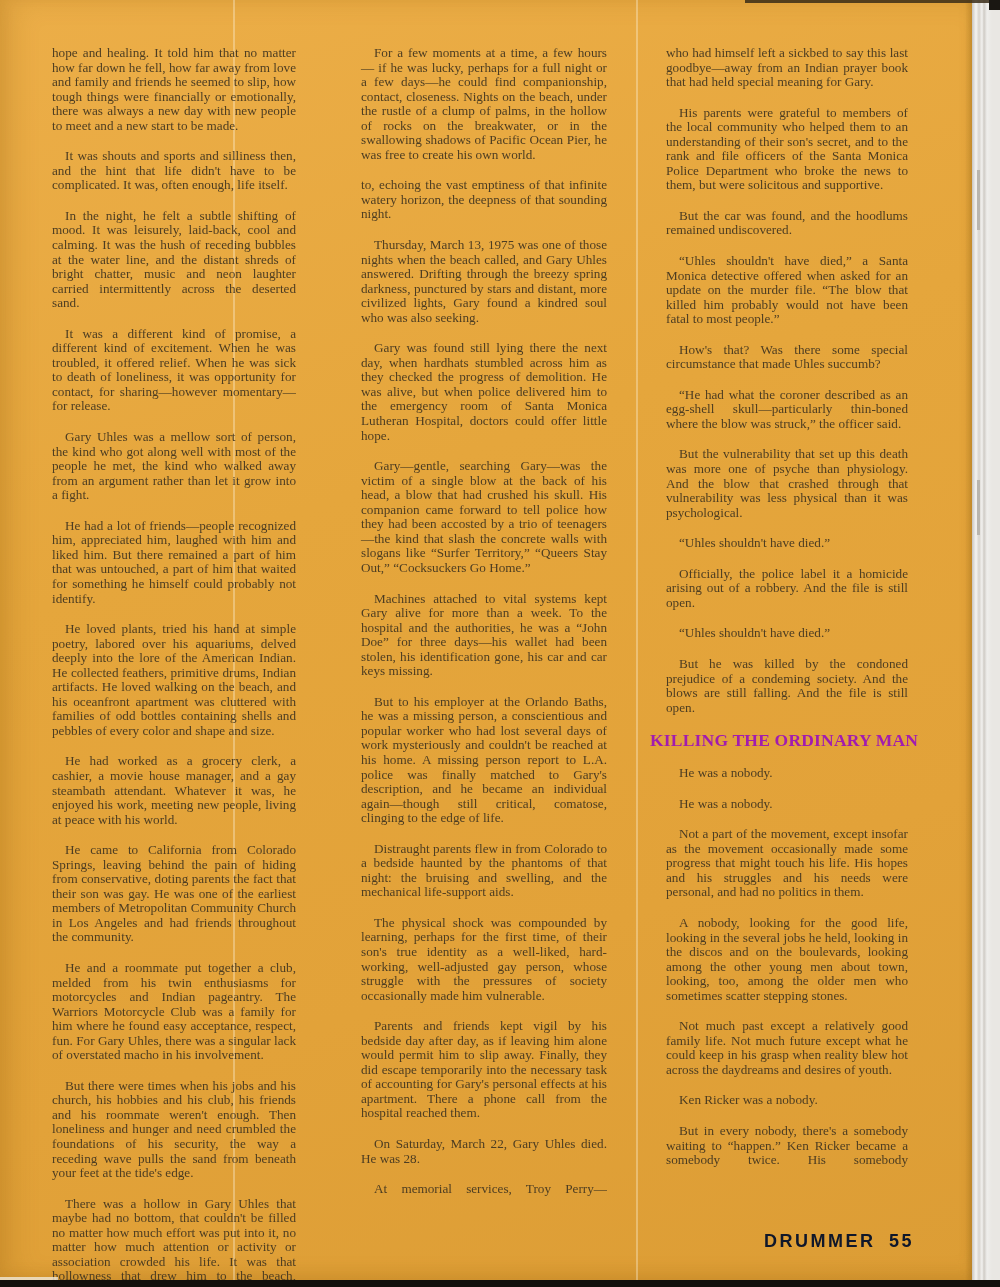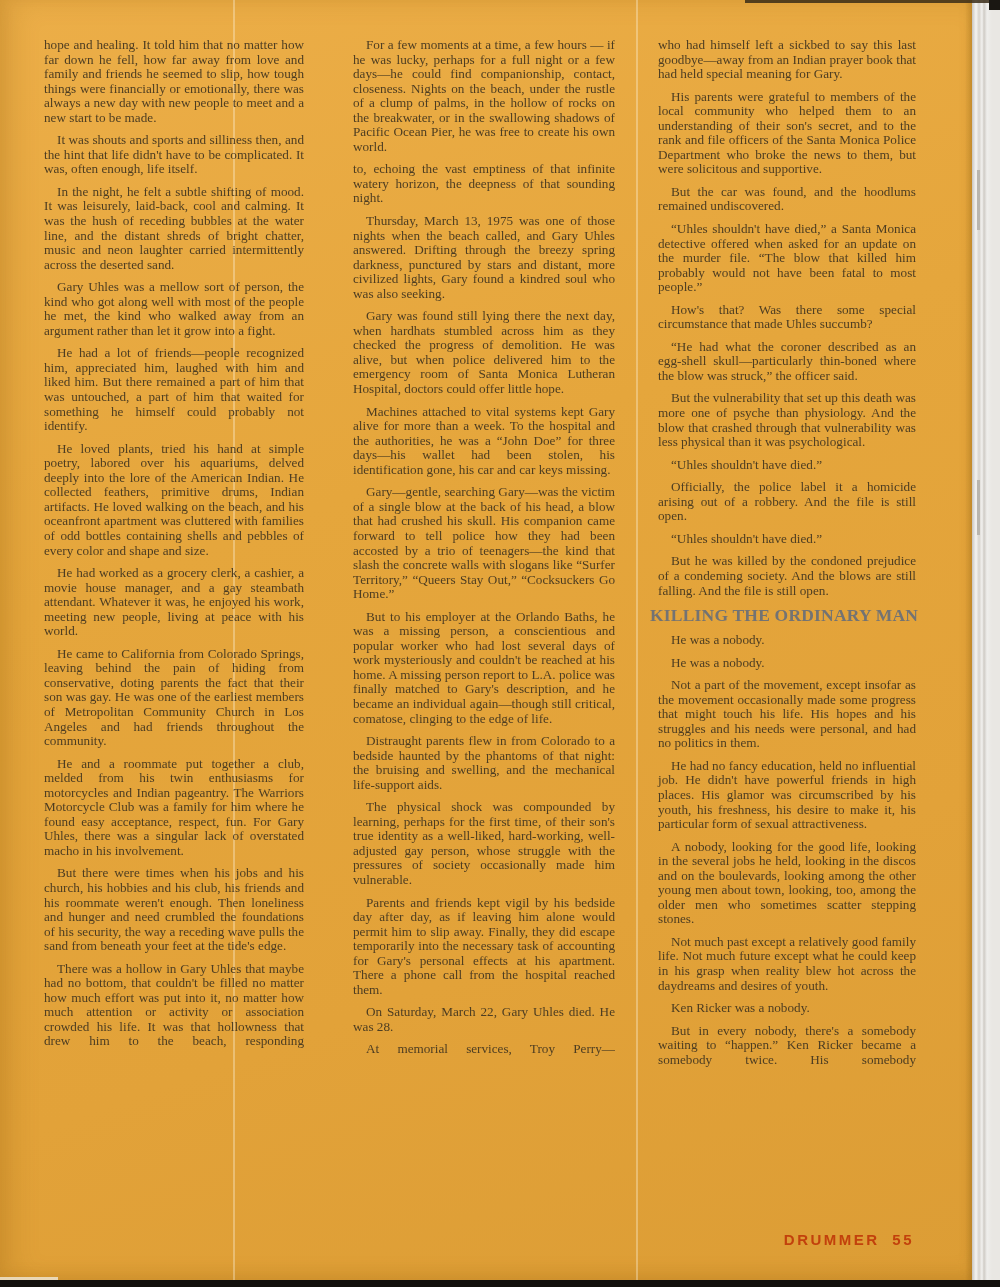--- a/index.html
+++ b/index.html
@@ -35,66 +35,67 @@
   
   .col{
     position:absolute;top:30px;
     color:#4d3d22;
     font-size:13.2px;line-height:14.55px;
     text-align:justify;
   }
   .col-1{left:36px;width:276px;}
   .col-2{left:345px;width:278px;}
   .col-3{left:650px;width:274px;}
-  .para{margin:8px;text-indent:13px;}
+  .para{margin:16px;text-indent:13px;}
   .para.no-indent{text-indent:0;}
   .para.space-before{margin-top:8px;}
   .para.justify-last{text-align-last:justify;}
   h2.section-heading{
     margin:5px 0 2px 0;
     font-size:17.5px;line-height:19px;
-    font-weight:bold;color:#737373;
+    font-weight:bold;color:#a21caf;
     text-align:left;text-indent:0;letter-spacing:.2px;
   }
   .footer{
     position:absolute;top:1231px;right:86px;
     font-family:"Liberation Sans","DejaVu Sans",sans-serif;
-    font-weight:bold;font-size:15px;color:#c2410c;
+    font-weight:bold;font-size:18px;color:#0f172a;
     letter-spacing:2.5px;word-spacing:6px;
   }
 </style>
 </head>
 <body>
 
 <div class="page">
   <div class="crease c1"></div>
   <div class="crease c2"></div>
   <div class="edge-shade"></div>
 </div>
 
 <div class="col col-1">
     <p class="para no-indent">hope and healing. It told him that no matter how far down he fell, how far away from love and family and friends he seemed to slip, how tough things were financially or emotionally, there was always a new day with new people to meet and a new start to be made.</p>
     <p class="para">It was shouts and sports and silliness then, and the hint that life didn't have to be complicated. It was, often enough, life itself.</p>
     <p class="para">In the night, he felt a subtle shifting of mood. It was leisurely, laid-back, cool and calming. It was the hush of receding bubbles at the water line, and the distant shreds of bright chatter, music and neon laughter carried intermittently across the deserted sand.</p>
+    <p class="para">It was a different kind of promise, a different kind of excitement. When he was troubled, it offered relief. When he was sick to death of loneliness, it was opportunity for contact, for sharing—however momentary—for release.</p>
     <p class="para">Gary Uhles was a mellow sort of person, the kind who got along well with most of the people he met, the kind who walked away from an argument rather than let it grow into a fight.</p>
     <p class="para">He had a lot of friends—people recognized him, appreciated him, laughed with him and liked him. But there remained a part of him that was untouched, a part of him that waited for something he himself could probably not identify.</p>
     <p class="para">He loved plants, tried his hand at simple poetry, labored over his aquariums, delved deeply into the lore of the American Indian. He collected feathers, primitive drums, Indian artifacts. He loved walking on the beach, and his oceanfront apartment was cluttered with families of odd bottles containing shells and pebbles of every color and shape and size.</p>
     <p class="para">He had worked as a grocery clerk, a cashier, a movie house manager, and a gay steambath attendant. Whatever it was, he enjoyed his work, meeting new people, living at peace with his world.</p>
     <p class="para">He came to California from Colorado Springs, leaving behind the pain of hiding from conservative, doting parents the fact that their son was gay. He was one of the earliest members of Metropolitan Community Church in Los Angeles and had friends throughout the community.</p>
     <p class="para">He and a roommate put together a club, melded from his twin enthusiasms for motorcycles and Indian pageantry. The Warriors Motorcycle Club was a family for him where he found easy acceptance, respect, fun. For Gary Uhles, there was a singular lack of overstated macho in his involvement.</p>
     <p class="para">But there were times when his jobs and his church, his hobbies and his club, his friends and his roommate weren't enough. Then loneliness and hunger and need crumbled the foundations of his security, the way a receding wave pulls the sand from beneath your feet at the tide's edge.</p>
     <p class="para space-before justify-last">There was a hollow in Gary Uhles that maybe had no bottom, that couldn't be filled no matter how much effort was put into it, no matter how much attention or activity or association crowded his life. It was that hollowness that drew him to the beach, responding</p>
   </div>
 <div class="col col-2">
     <p class="para">For a few moments at a time, a few hours — if he was lucky, perhaps for a full night or a few days—he could find companionship, contact, closeness. Nights on the beach, under the rustle of a clump of palms, in the hollow of rocks on the breakwater, or in the swallowing shadows of Pacific Ocean Pier, he was free to create his own world.</p>
     <p class="para no-indent">to, echoing the vast emptiness of that infinite watery horizon, the deepness of that sounding night.</p>
     <p class="para space-before">Thursday, March 13, 1975 was one of those nights when the beach called, and Gary Uhles answered. Drifting through the breezy spring darkness, punctured by stars and distant, more civilized lights, Gary found a kindred soul who was also seeking.</p>
     <p class="para">Gary was found still lying there the next day, when hardhats stumbled across him as they checked the progress of demolition. He was alive, but when police delivered him to the emergency room of Santa Monica Lutheran Hospital, doctors could offer little hope.</p>
+    <p class="para">Gary—gentle, searching Gary—was the victim of a single blow at the back of his head, a blow that had crushed his skull. His companion came forward to tell police how they had been accosted by a trio of teenagers—the kind that slash the concrete walls with slogans like “Surfer Territory,” “Queers Stay Out,” “Cocksuckers Go Home.”</p>
     <p class="para">Machines attached to vital systems kept Gary alive for more than a week. To the hospital and the authorities, he was a “John Doe” for three days—his wallet had been stolen, his identification gone, his car and car keys missing.</p>
-    <p class="para">Gary—gentle, searching Gary—was the victim of a single blow at the back of his head, a blow that had crushed his skull. His companion came forward to tell police how they had been accosted by a trio of teenagers—the kind that slash the concrete walls with slogans like “Surfer Territory,” “Queers Stay Out,” “Cocksuckers Go Home.”</p>
     <p class="para">But to his employer at the Orlando Baths, he was a missing person, a conscientious and popular worker who had lost several days of work mysteriously and couldn't be reached at his home. A missing person report to L.A. police was finally matched to Gary's description, and he became an individual again—though still critical, comatose, clinging to the edge of life.</p>
     <p class="para">Distraught parents flew in from Colorado to a bedside haunted by the phantoms of that night: the bruising and swelling, and the mechanical life-support aids.</p>
     <p class="para">The physical shock was compounded by learning, perhaps for the first time, of their son's true identity as a well-liked, hard-working, well-adjusted gay person, whose struggle with the pressures of society occasionally made him vulnerable.</p>
     <p class="para">Parents and friends kept vigil by his bedside day after day, as if leaving him alone would permit him to slip away. Finally, they did escape temporarily into the necessary task of accounting for Gary's personal effects at his apartment. There a phone call from the hospital reached them.</p>
     <p class="para">On Saturday, March 22, Gary Uhles died. He was 28.</p>
     <p class="para justify-last">At memorial services, Troy Perry—</p>
   </div>
 <div class="col col-3">
     <p class="para no-indent">who had himself left a sickbed to say this last goodbye—away from an Indian prayer book that had held special meaning for Gary.</p>
     <p class="para">His parents were grateful to members of the local community who helped them to an understanding of their son's secret, and to the rank and file officers of the Santa Monica Police Department who broke the news to them, but were solicitous and supportive.</p>
@@ -104,21 +105,20 @@
     <p class="para">“He had what the coroner described as an egg-shell skull—particularly thin-boned where the blow was struck,” the officer said.</p>
     <p class="para">But the vulnerability that set up this death was more one of psyche than physiology. And the blow that crashed through that vulnerability was less physical than it was psychological.</p>
     <p class="para">“Uhles shouldn't have died.”</p>
     <p class="para">Officially, the police label it a homicide arising out of a robbery. And the file is still open.</p>
     <p class="para">“Uhles shouldn't have died.”</p>
     <p class="para">But he was killed by the condoned prejudice of a condeming society. And the blows are still falling. And the file is still open.</p>
     <h2 class="section-heading">KILLING THE ORDINARY MAN</h2>
     <p class="para">He was a nobody.</p>
     <p class="para">He was a nobody.</p>
     <p class="para">Not a part of the movement, except insofar as the movement occasionally made some progress that might touch his life. His hopes and his struggles and his needs were personal, and had no politics in them.</p>
-    <p class="para">He had no fancy education, held no influential job. He didn't have powerful friends in high places. His glamor was circumscribed by his youth, his freshness, his desire to make it, his particular form of sexual attractiveness.</p>
     <p class="para">A nobody, looking for the good life, looking in the several jobs he held, looking in the discos and on the boulevards, looking among the other young men about town, looking, too, among the older men who sometimes scatter stepping stones.</p>
     <p class="para">Not much past except a relatively good family life. Not much future except what he could keep in his grasp when reality blew hot across the daydreams and desires of youth.</p>
     <p class="para">Ken Ricker was a nobody.</p>
     <p class="para justify-last">But in every nobody, there's a somebody waiting to “happen.” Ken Ricker became a somebody twice. His somebody</p>
   </div>
 
 <div class="footer">DRUMMER 55</div>
 
 <div class="page-stack">
   <div class="stack-tick tick1"></div>

